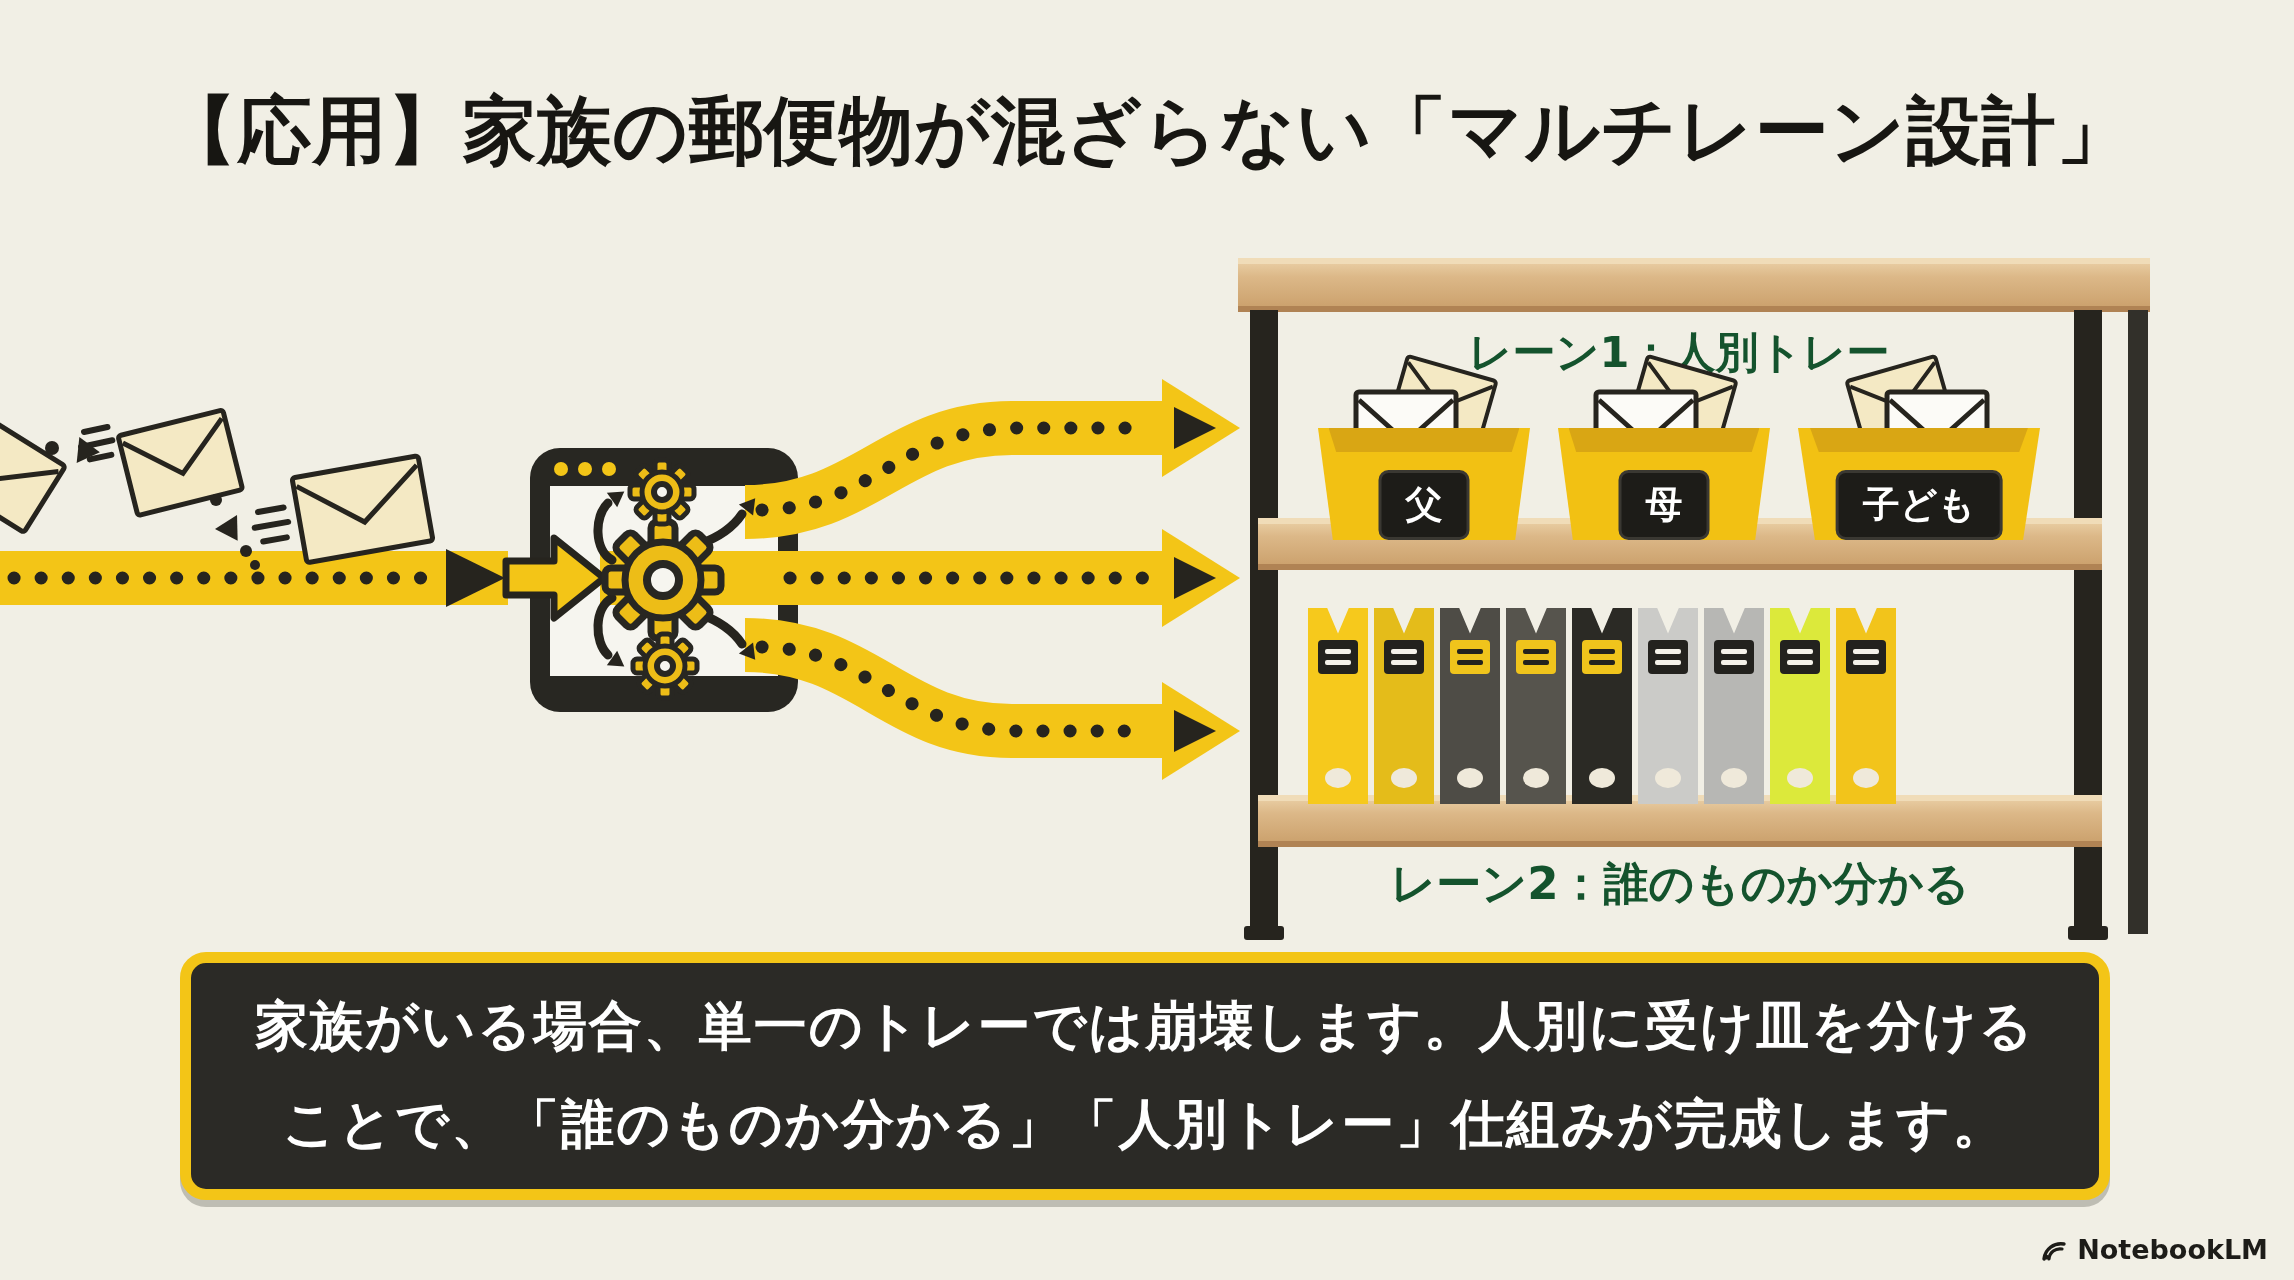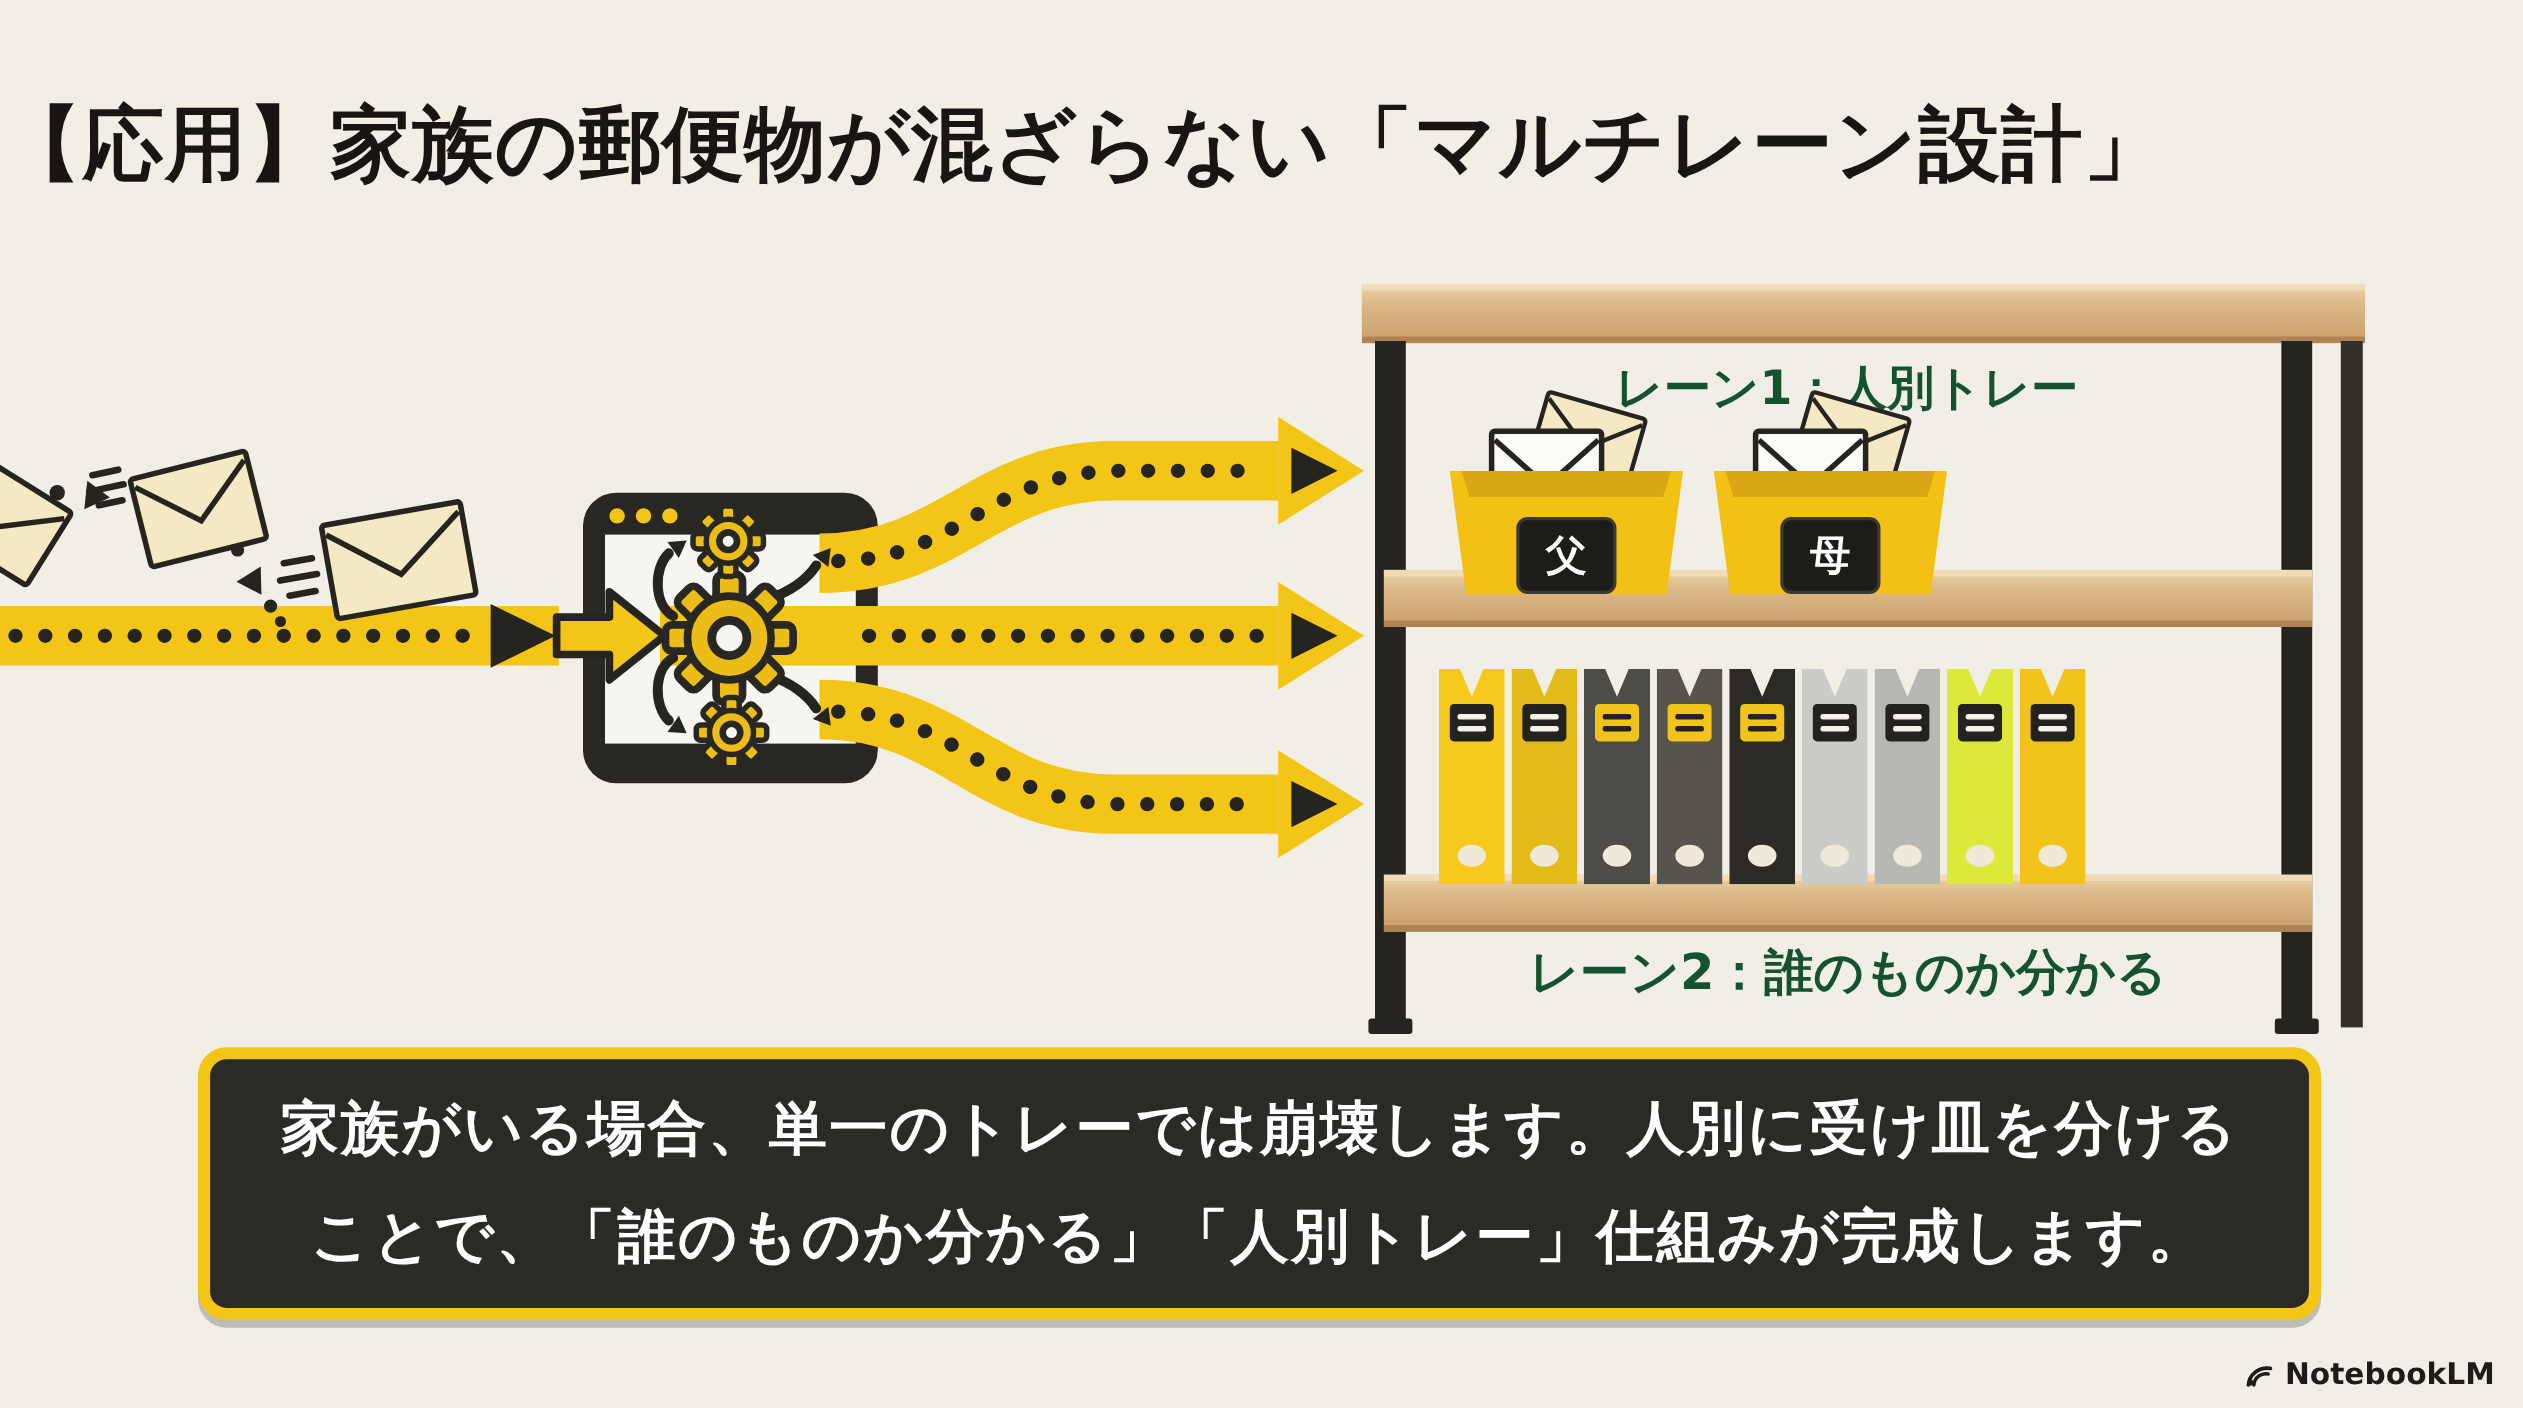--- a/index.html
+++ b/index.html
@@ -3,21 +3,21 @@
 <meta charset="utf-8">
 <style>
   html,body { margin:0; padding:0; }
   .stage {
     position:relative; width:2294px; height:1280px; overflow:hidden;
     background:#f1efe5;
     font-family:"DejaVu Sans","Liberation Sans",sans-serif;
   }
   .title {
     position:absolute; top:82px; left:0; width:100%;
-    font-size:74px; font-weight:bold;
+    text-align:center; font-size:74px; font-weight:bold;
     color:#171612; letter-spacing:1px; margin:0;
   }
   
   .wood {
     background:linear-gradient(180deg,#ecd3aa 0%,#dcb888 35%,#c99e69 100%);
     box-shadow: inset 0 6px 0 #f0dcb8, inset 0 -6px 0 #b08354;
   }
   .shelf-top  { position:absolute; left:1238px; top:258px;  width:912px; height:54px; }
   .shelf-mid  { position:absolute; left:1258px; top:518px;  width:844px; height:52px; }
   .shelf-low  { position:absolute; left:1258px; top:795px;  width:844px; height:52px; }
@@ -124,20 +124,27 @@
   </div>
 
   <div class="tray tray-2">
     <svg class="tray-env" width="180" height="124" viewBox="0 0 180 124">
       <use href="#envpair"></use>
     </svg>
     <div class="tray-body"></div>
     <div class="tray-label">母</div>
   </div>
 
+  <div class="tray tray-3">
+    <svg class="tray-env" width="180" height="124" viewBox="0 0 180 124">
+      <use href="#envpair" transform="translate(180,0) scale(-1,1)"></use>
+    </svg>
+    <div class="tray-body"></div>
+    <div class="tray-label">子ども</div>
+  </div>
 
   <div class="binder" style="left: 1308px; background-color: rgb(246, 201, 28);">
     <div class="b-label" style="background-color: rgb(35, 34, 30); color: rgb(245, 242, 234);">
         <span class="b-line"></span>
         <span class="b-line"></span>
       </div>
     <div class="b-hole"></div>
   </div>
   <div class="binder" style="left: 1374px; background-color: rgb(228, 188, 26);">
     <div class="b-label" style="background-color: rgb(35, 34, 30); color: rgb(245, 242, 234);">

